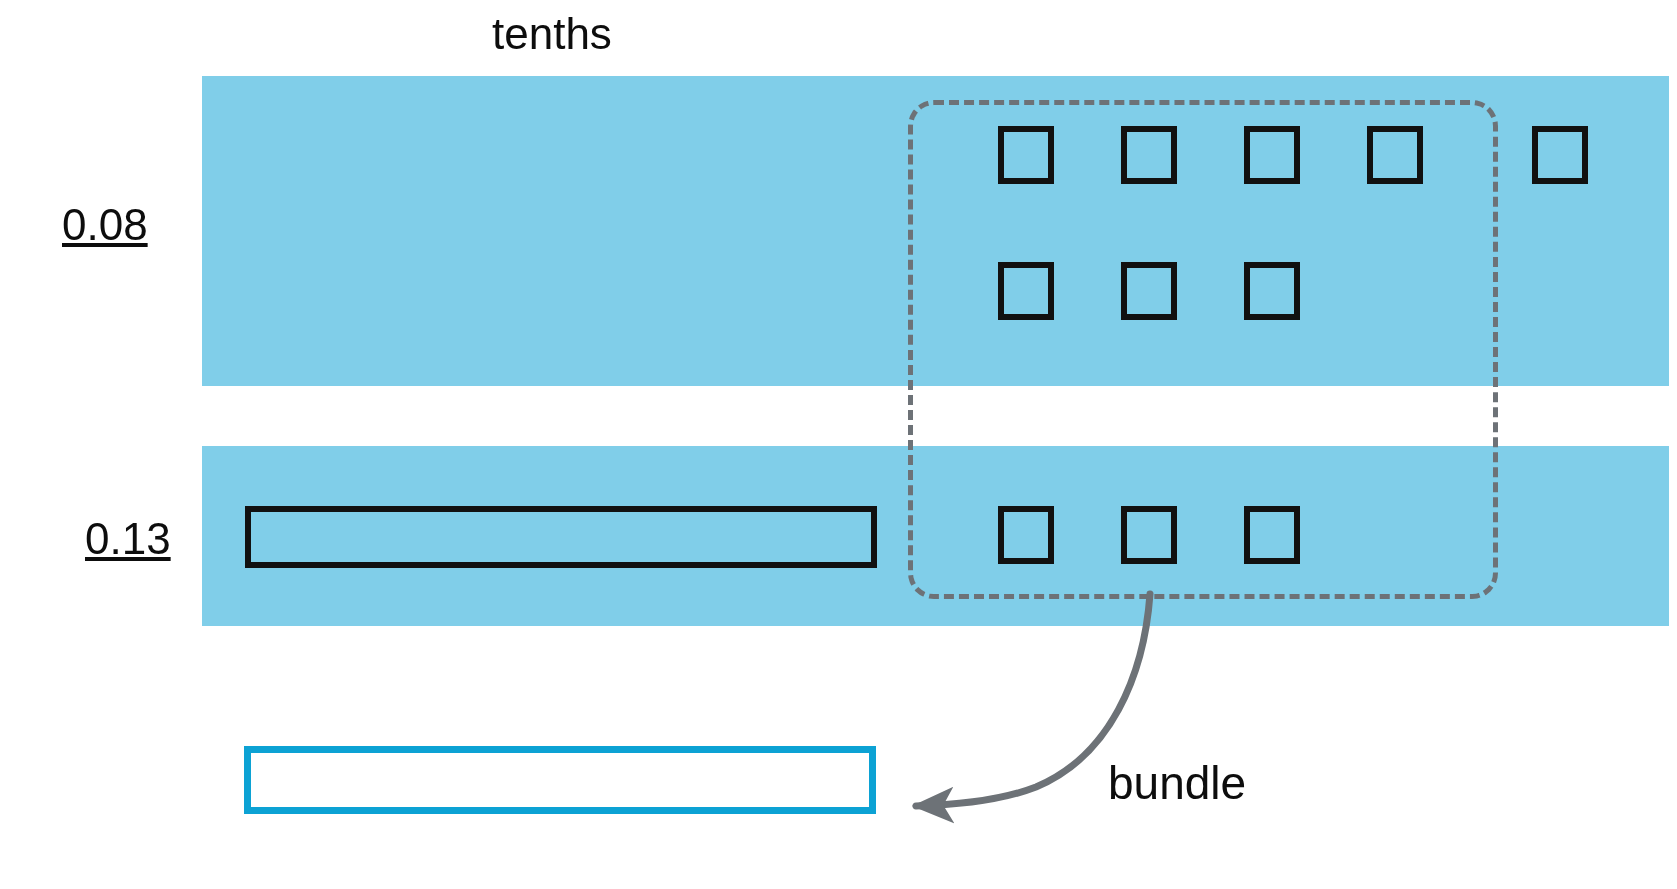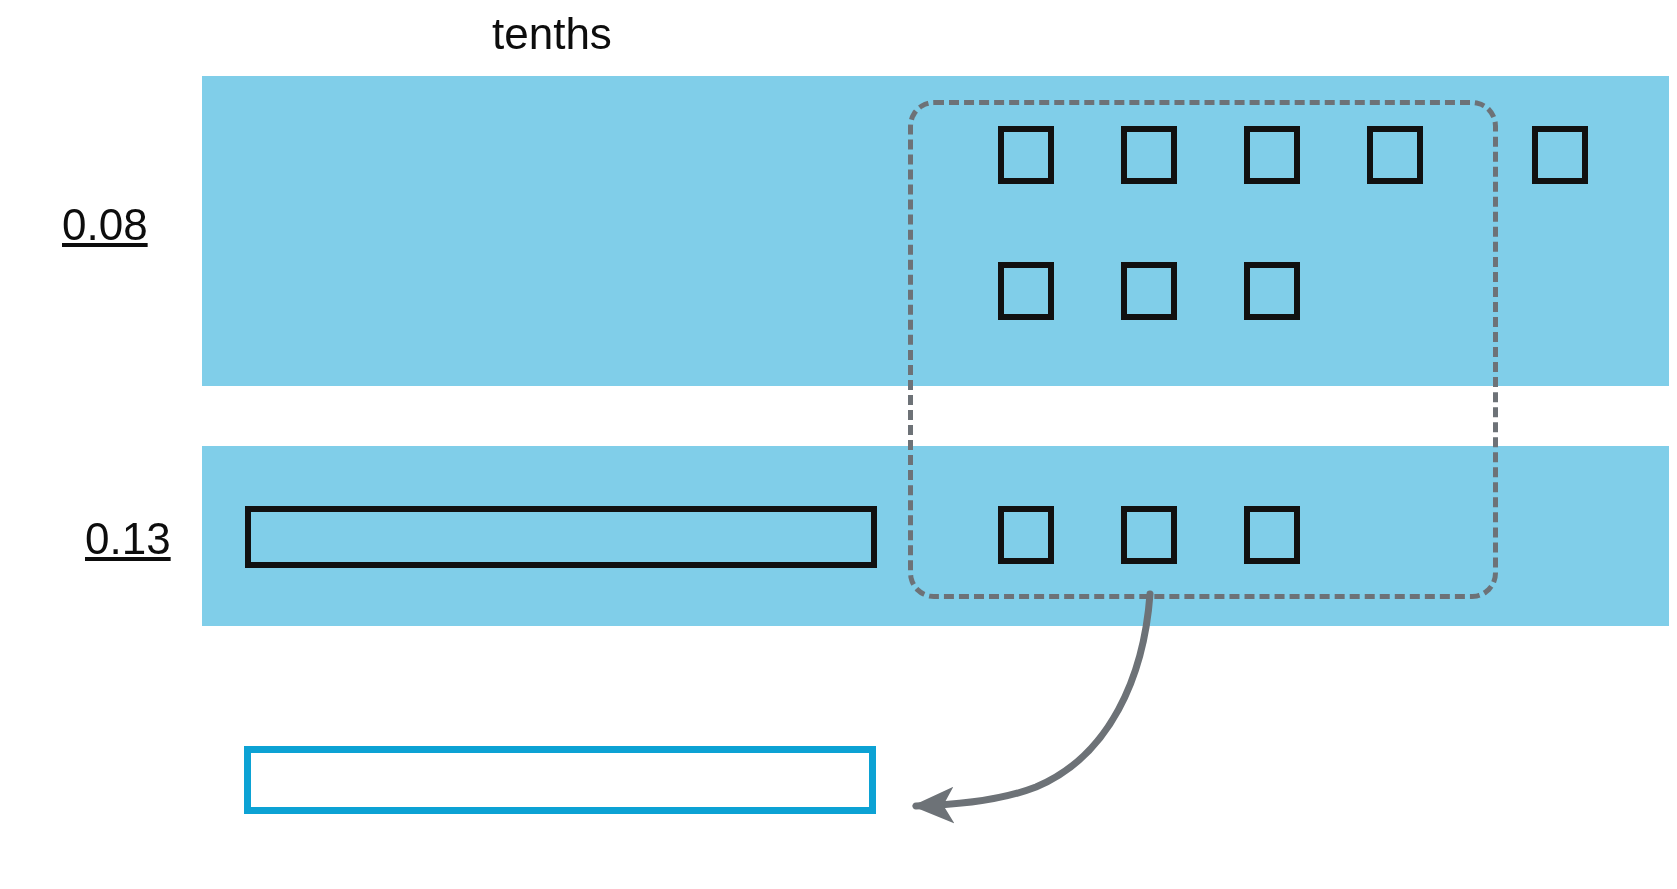--- a/index.html
+++ b/index.html
@@ -156,14 +156,15 @@
     <defs>
       <marker id="arrowhead" markerWidth="7" markerHeight="7" refX="5.4" refY="3" orient="auto" markerUnits="strokeWidth">
         <path d="M6,3 L0,0.4 L1.5,3 L0,5.6 Z" fill="#6D7277"></path>
       </marker>
     </defs>
     <path d="M 290 14 C 284 96 250 176 176 207 C 140 221 96 225 56 226" fill="none" stroke="#6D7277" stroke-width="7" stroke-linecap="round" marker-end="url(#arrowhead)"></path>
   </svg>
 
   <div id="bundled-tenth"></div>
 
+  <div id="bundle-caption">bundle</div>
 
 </div>
 
 </body></html>

